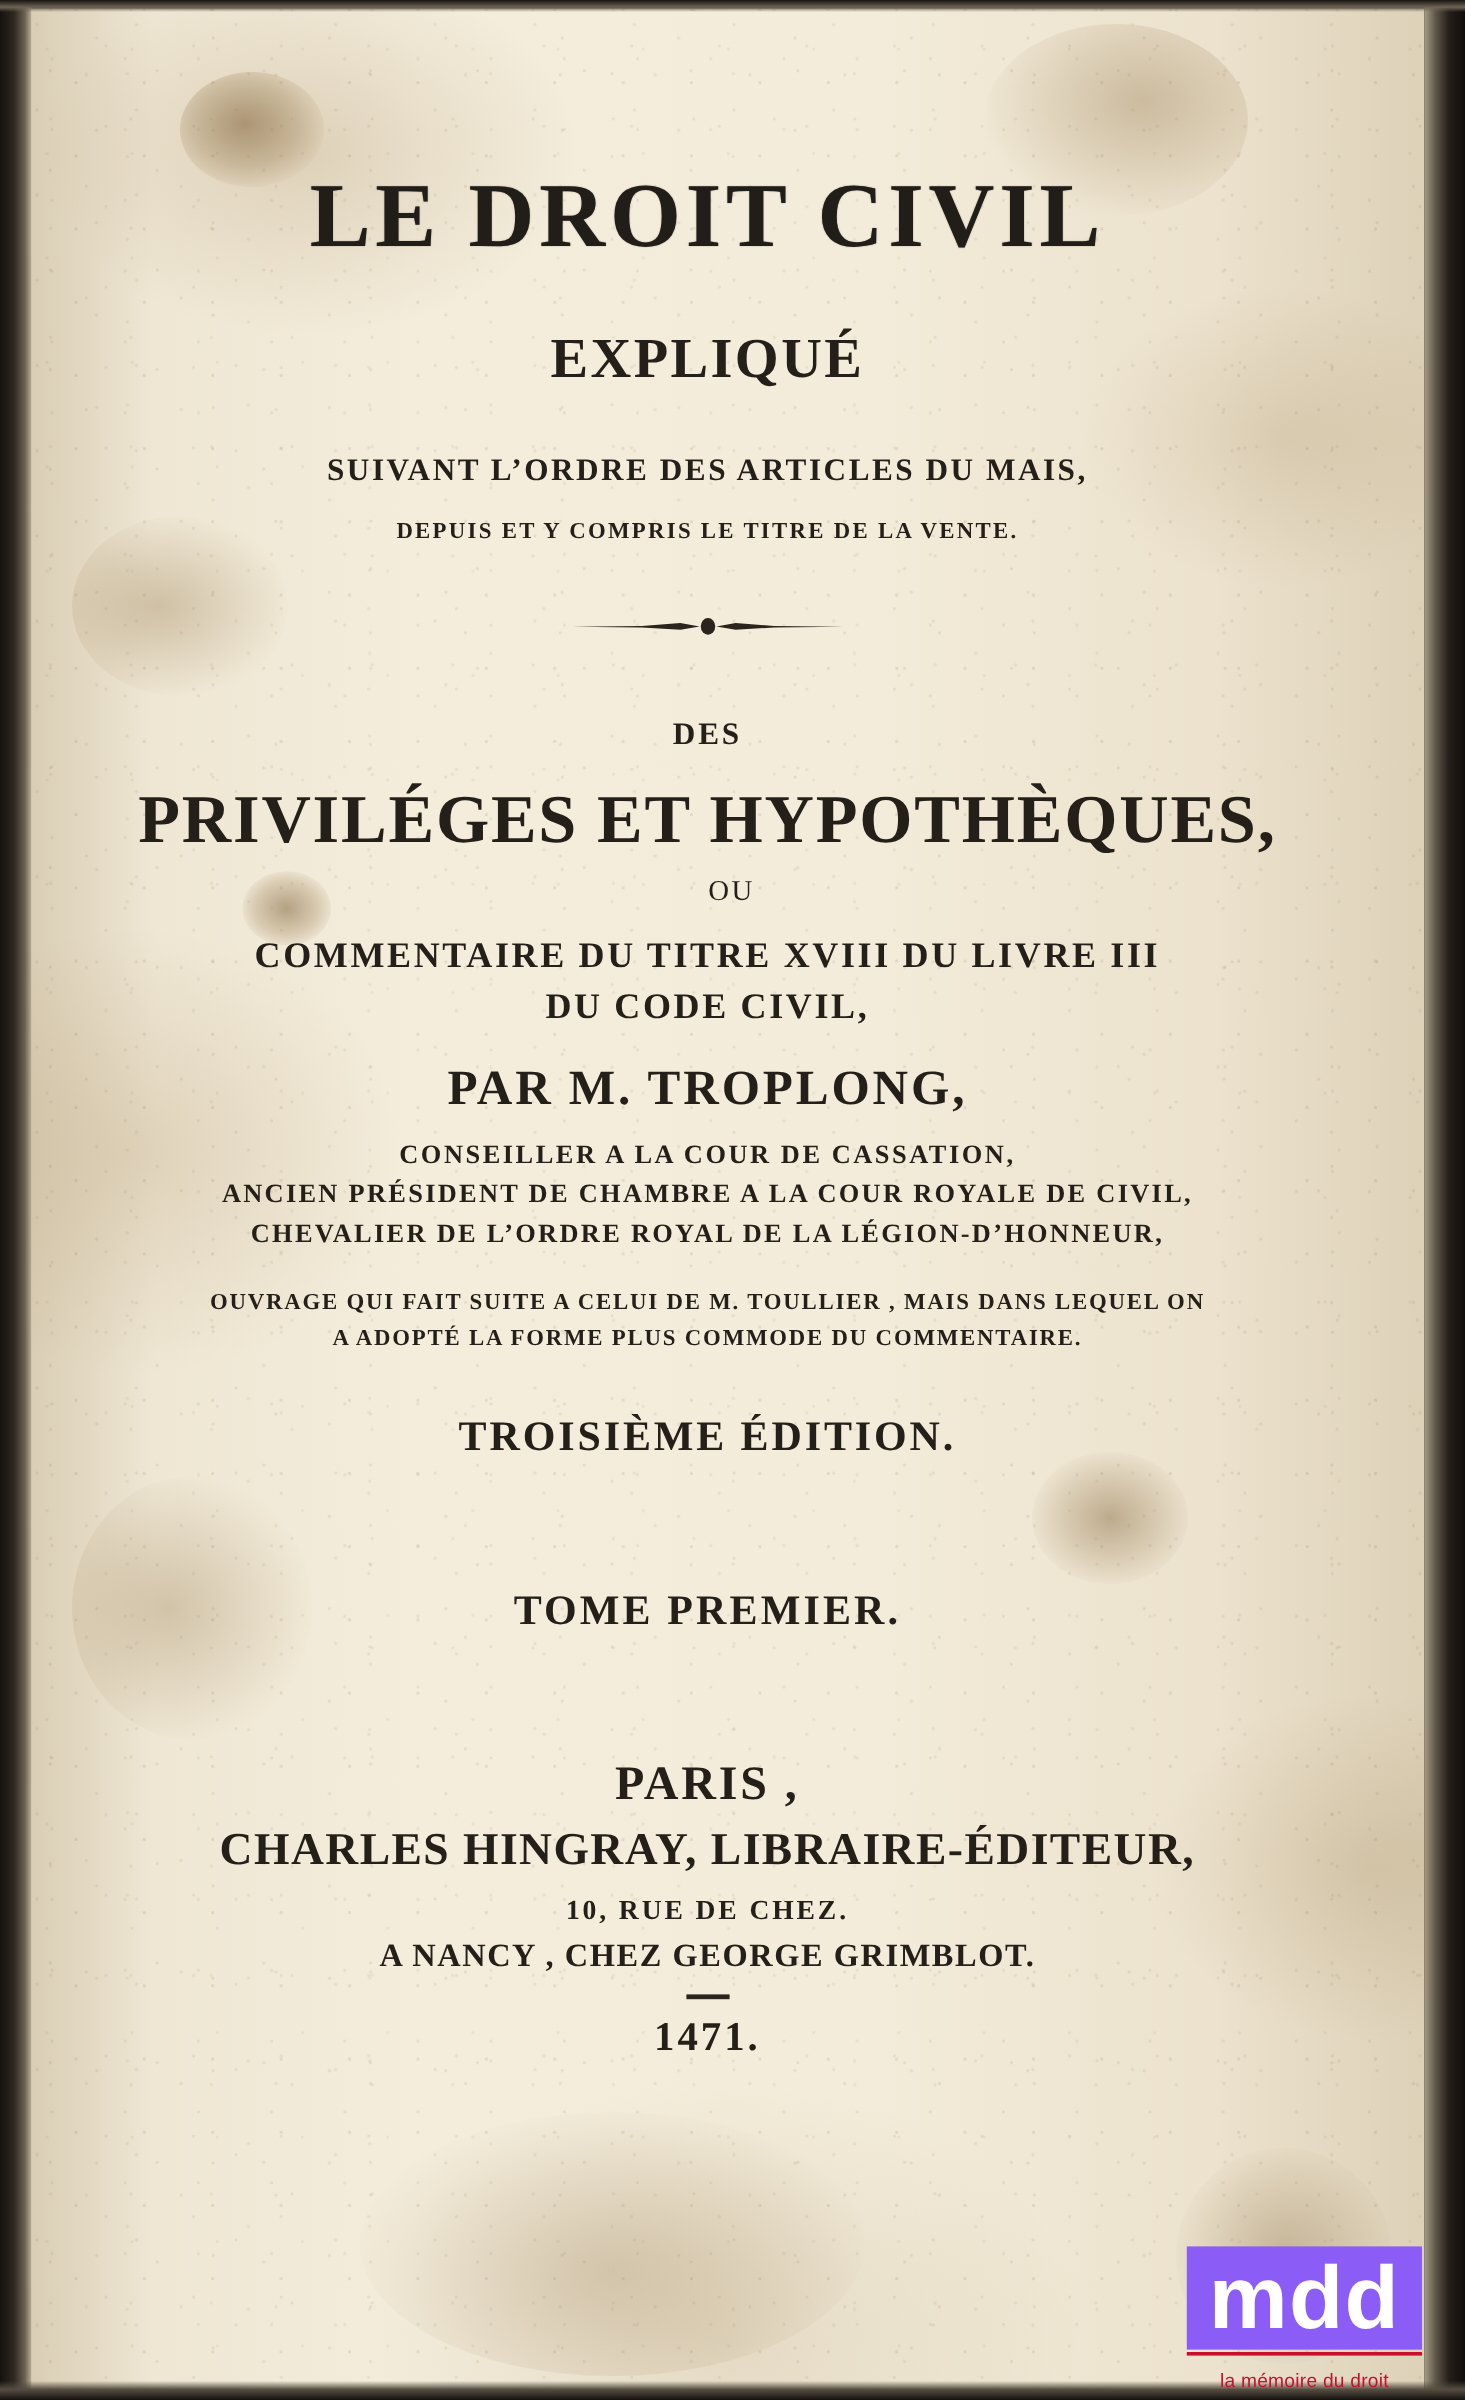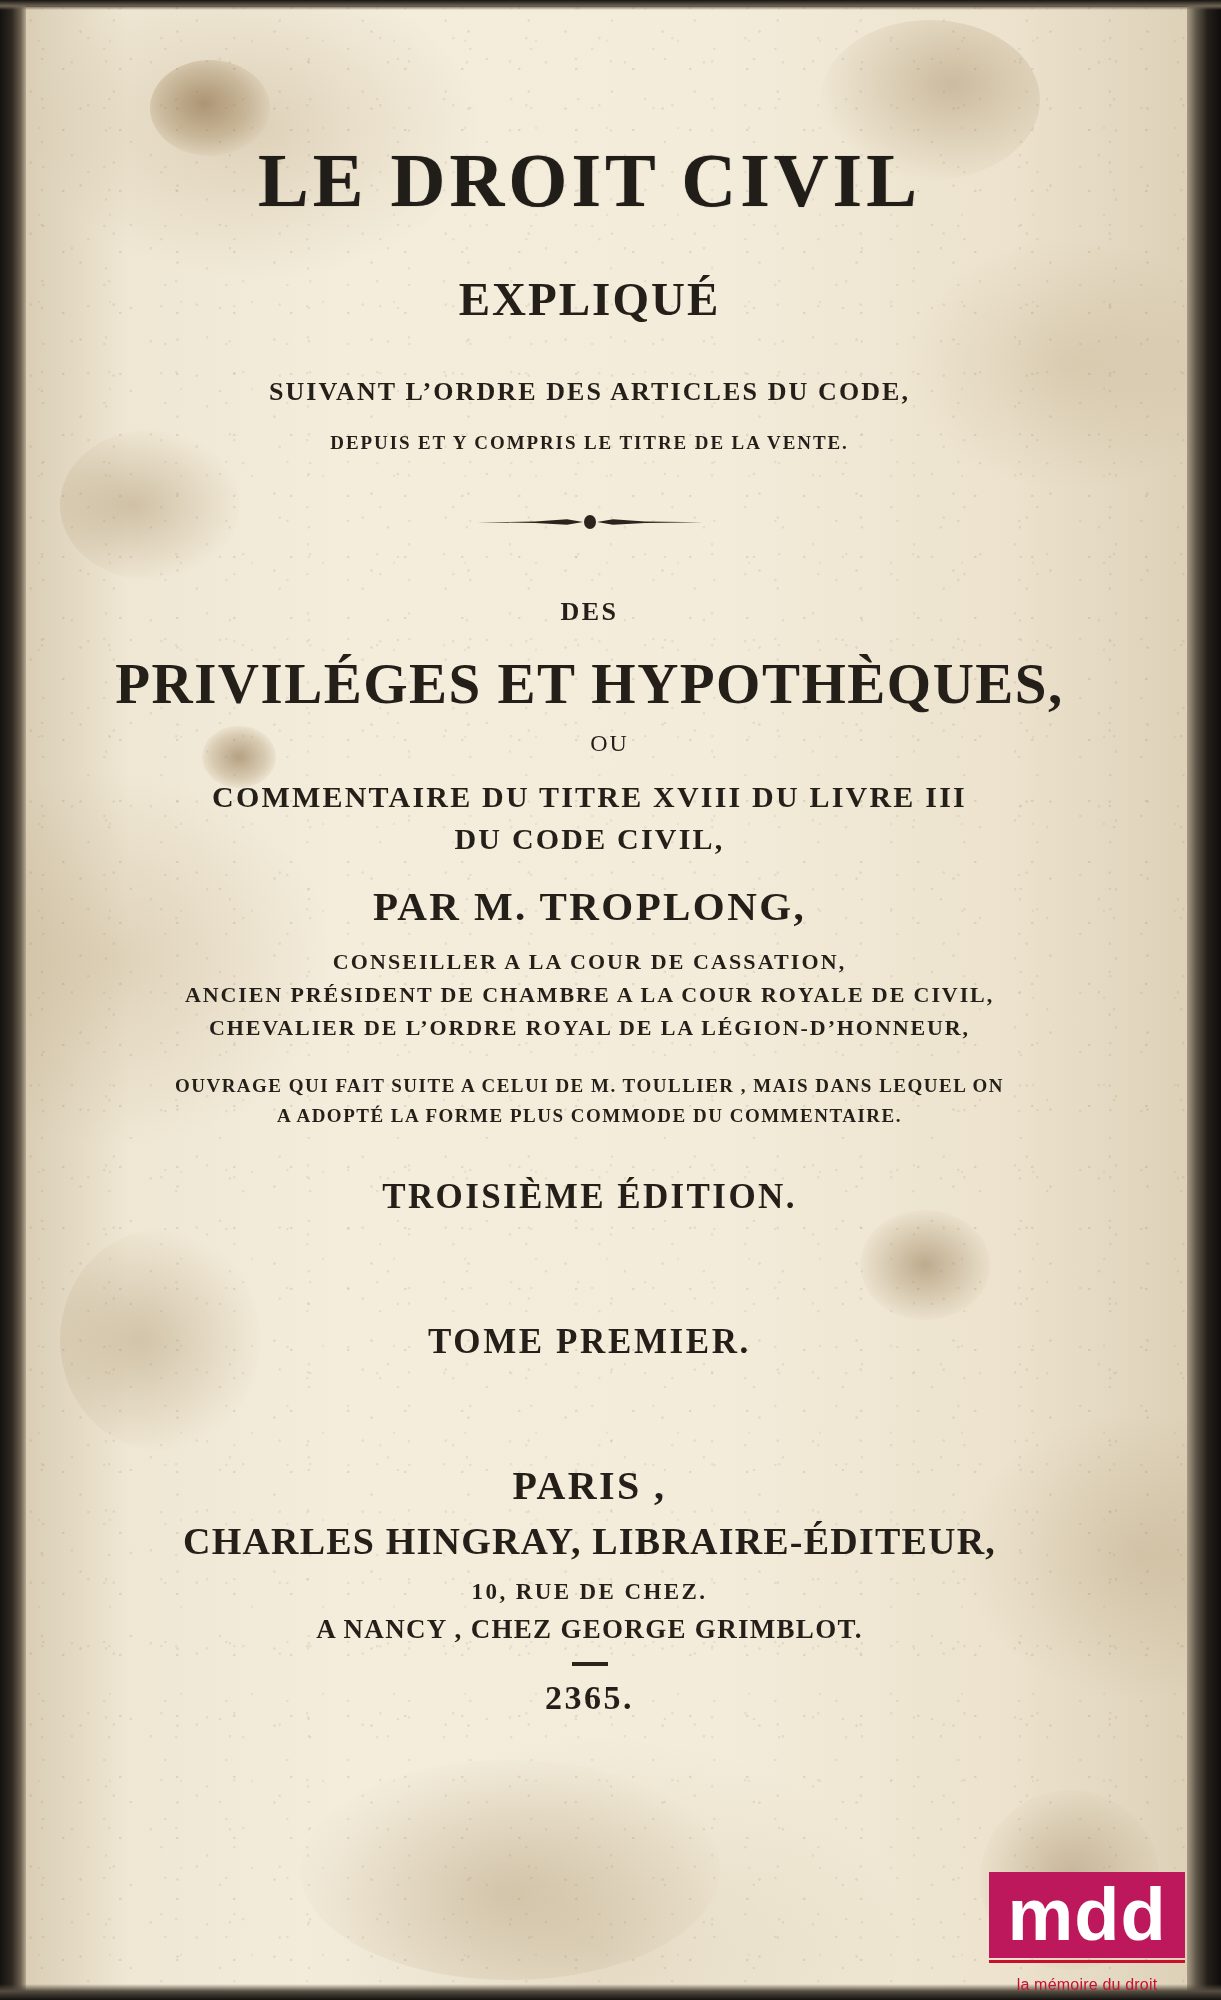--- a/index.html
+++ b/index.html
@@ -233,21 +233,21 @@
     right: 36px;
     bottom: 6px;
     width: 196px;
     z-index: 8;
     text-align: left;
   }
   .mdd-box {
     display: block;
     width: 196px;
     height: 86px;
-    background: #be185d;
+    background: #8b5cf6;
     position: relative;
   }
   .mdd-letters {
     position: absolute;
     left: 0; top: 0;
     width: 100%; height: 100%;
     color: #ffffff;
     font-family: "Liberation Sans", sans-serif;
     font-weight: 700;
     font-size: 74px;
@@ -298,21 +298,21 @@
               background: radial-gradient(ellipse at 50% 60%, rgba(142,112,68,.26), rgba(150,120,74,0) 76%);"></div>
   <div class="stain" style="left:980px; top:1790px; width:180px; height:180px;
               background: radial-gradient(ellipse at 50% 50%, rgba(132,102,60,.34), rgba(150,120,74,0) 76%);"></div>
 
   <div class="content">
 
     <div class="line t-main">LE DROIT CIVIL</div>
 
     <div class="line t-expl">EXPLIQUÉ</div>
 
-    <div class="line t-suivant">SUIVANT L’ORDRE DES ARTICLES DU CODE,</div>
+    <div class="line t-suivant">SUIVANT L’ORDRE DES ARTICLES DU MAIS,</div>
 
     <div class="line t-depuis">DEPUIS ET Y COMPRIS LE TITRE DE LA VENTE.</div>
 
     <div class="ornament">
       <svg viewBox="0 0 230 18" width="230" height="18" aria-hidden="true">
         <path d="M2 9.3 L60 8.6 L92 6.2 L108 9 L92 11.8 L60 9.9 Z" fill="#2a241d"></path>
         <path d="M228 9.3 L170 8.6 L138 6.2 L122 9 L138 11.8 L170 9.9 Z" fill="#2a241d"></path>
         <ellipse cx="115" cy="9" rx="6" ry="7" fill="#2a241d"></ellipse>
       </svg>
     </div>
@@ -343,21 +343,21 @@
     <div class="line t-paris">PARIS ,</div>
 
     <div class="line t-pub">CHARLES HINGRAY, LIBRAIRE-ÉDITEUR,</div>
 
     <div class="line t-addr">10, RUE DE CHEZ.</div>
 
     <div class="line t-nancy">A NANCY , CHEZ GEORGE GRIMBLOT.</div>
 
     <div class="rule-short"></div>
 
-    <div class="line t-year">2365.</div>
+    <div class="line t-year">1471.</div>
 
   </div>
 
   <div class="gutter-left"></div>
   <div class="gutter-right"></div>
   <div class="edge-top"></div>
   <div class="edge-bottom"></div>
 
   <div class="mdd">
     <span class="mdd-box">

